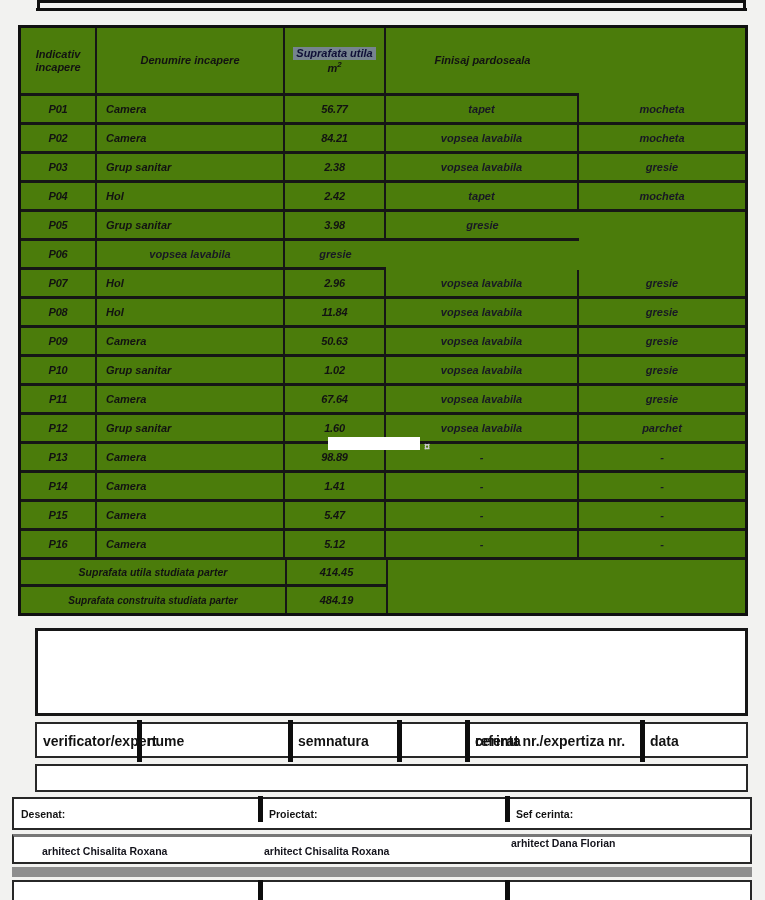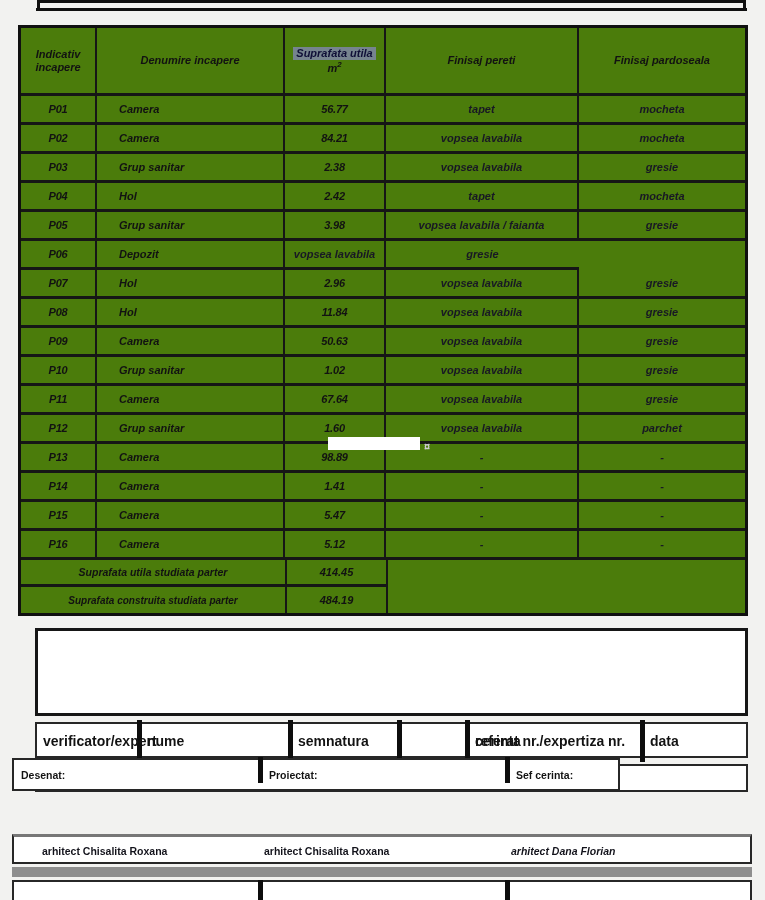--- a/index.html
+++ b/index.html
@@ -27,21 +27,21 @@
   .trow > div {
     border-right:2px solid #1a1a1a;
     border-bottom:3px solid #1a1a1a;
     display:flex; align-items:center; justify-content:center;
     text-align:center; line-height:1.15;
     overflow:visible; white-space:nowrap;
   }
   .trow > div:last-child { border-right:none; }
   .hdr > div { height:68px; flex-direction:column; white-space:pre-line; }
   .data > div { height:29px; }
-  .data .c-name { justify-content:flex-start; padding-left:22px; }
+  .data .c-name { justify-content:flex-start; padding-left:9px; }
   .sumwrap { display:grid; grid-template-columns:266px 101px 1fr; }
   .sumwrap > div {
     height:27px; display:flex; align-items:center; justify-content:center;
     border-right:2px solid #1a1a1a; border-bottom:3px solid #1a1a1a;text-align:right;
   }
   .sumwrap > .s-empty { border-right:none; border-bottom:none; grid-row:span 2; }
   .sumwrap > .s-last { border-bottom:none; height:26px; }
   .hl {
     background:#76848e; color:#13133a; padding:0 3px;
     position:relative; z-index:3; margin:0 -7px;
@@ -79,21 +79,20 @@
 
   <div class="rtable">
     <div class="trow hdr">
       <div>Indicativ
 incapere</div>
       <div>Denumire incapere</div>
       <div>
         <span class="hl">Suprafata utila</span>
         <span><span>m</span><sup>2</sup></span>
       </div>
-      <div>Finisaj pereti</div>
       <div>Finisaj pardoseala</div>
     </div>
 
     <div class="trow data">
       <div class="c-id">P01</div>
       <div class="c-name">Camera</div>
       <div class="c-area">56.77</div>
       <div class="c-walls">tapet</div>
       <div class="c-floor">mocheta</div>
     </div>
@@ -115,26 +114,24 @@
       <div class="c-id">P04</div>
       <div class="c-name">Hol</div>
       <div class="c-area">2.42</div>
       <div class="c-walls">tapet</div>
       <div class="c-floor">mocheta</div>
     </div>
     <div class="trow data">
       <div class="c-id">P05</div>
       <div class="c-name">Grup sanitar</div>
       <div class="c-area">3.98</div>
-      <div class="c-walls">vopsea lavabila / faianta</div>
       <div class="c-floor">gresie</div>
     </div>
     <div class="trow data">
       <div class="c-id">P06</div>
-      <div class="c-name">Depozit</div>
       <div class="c-walls">vopsea lavabila</div>
       <div class="c-floor">gresie</div>
     </div>
     <div class="trow data">
       <div class="c-id">P07</div>
       <div class="c-name">Hol</div>
       <div class="c-area">2.96</div>
       <div class="c-walls">vopsea lavabila</div>
       <div class="c-floor">gresie</div>
     </div>
@@ -227,32 +224,32 @@
     <div class="flabel" style="left:261px; top:9px;">semnatura</div>
     <div class="flabel" style="left:438px; top:9px;">cerinta</div>
 
     <div class="flabel" style="left:368px; top:9px;"></div>
     <div class="flabel" style="left:613px; top:9px;">data</div>
     <div class="flabel" style="left:438px; top:9px;">referat nr./expertiza nr.</div>
   </div>
 
   <div class="fbox" style="left:35px; top:764px; width:713px; height:28px;"></div>
 
-  <div class="fbox" style="left:12px; top:758px; width:608px; height:33px;">
+  <div class="fbox" style="left:12px; top:797px; width:740px; height:33px;">
     <div class="tick" style="left:244px; top:-3px; height:26px;"></div>
     <div class="tick" style="left:491px; top:-3px; height:26px;"></div>
     <div class="flabel rolelabel" style="left:7px; top:9px;">Desenat:</div>
     <div class="flabel rolelabel" style="left:255px; top:9px;">Proiectat:</div>
     <div class="flabel rolelabel" style="left:502px; top:9px;">Sef cerinta:</div>
   </div>
 
   <div class="fbox" style="left:12px; top:834px; width:740px; height:30px; border-top:3px solid #777;">
     <div class="flabel namelabel" style="left:28px; top:8px;">arhitect Chisalita Roxana</div>
     <div class="flabel namelabel" style="left:250px; top:8px;">arhitect Chisalita Roxana</div>
-    <div class="flabel namelabel" style="left:497px; top:8px;font-style:italic;">arhitect Dana Florian</div>
+    <div class="flabel namelabel" style="left:497px; top:0;">arhitect Dana Florian</div>
   </div>
 
   <div class="graybar" style="left:12px; top:867px; width:740px; height:10px;"></div>
 
   <div class="fbox" style="left:12px; top:880px; width:740px; height:24px; border-bottom:none;">
     <div class="tick" style="left:244px; top:-2px; height:20px;"></div>
     <div class="tick" style="left:491px; top:-2px; height:20px;"></div>
   </div>
 
 </div>

